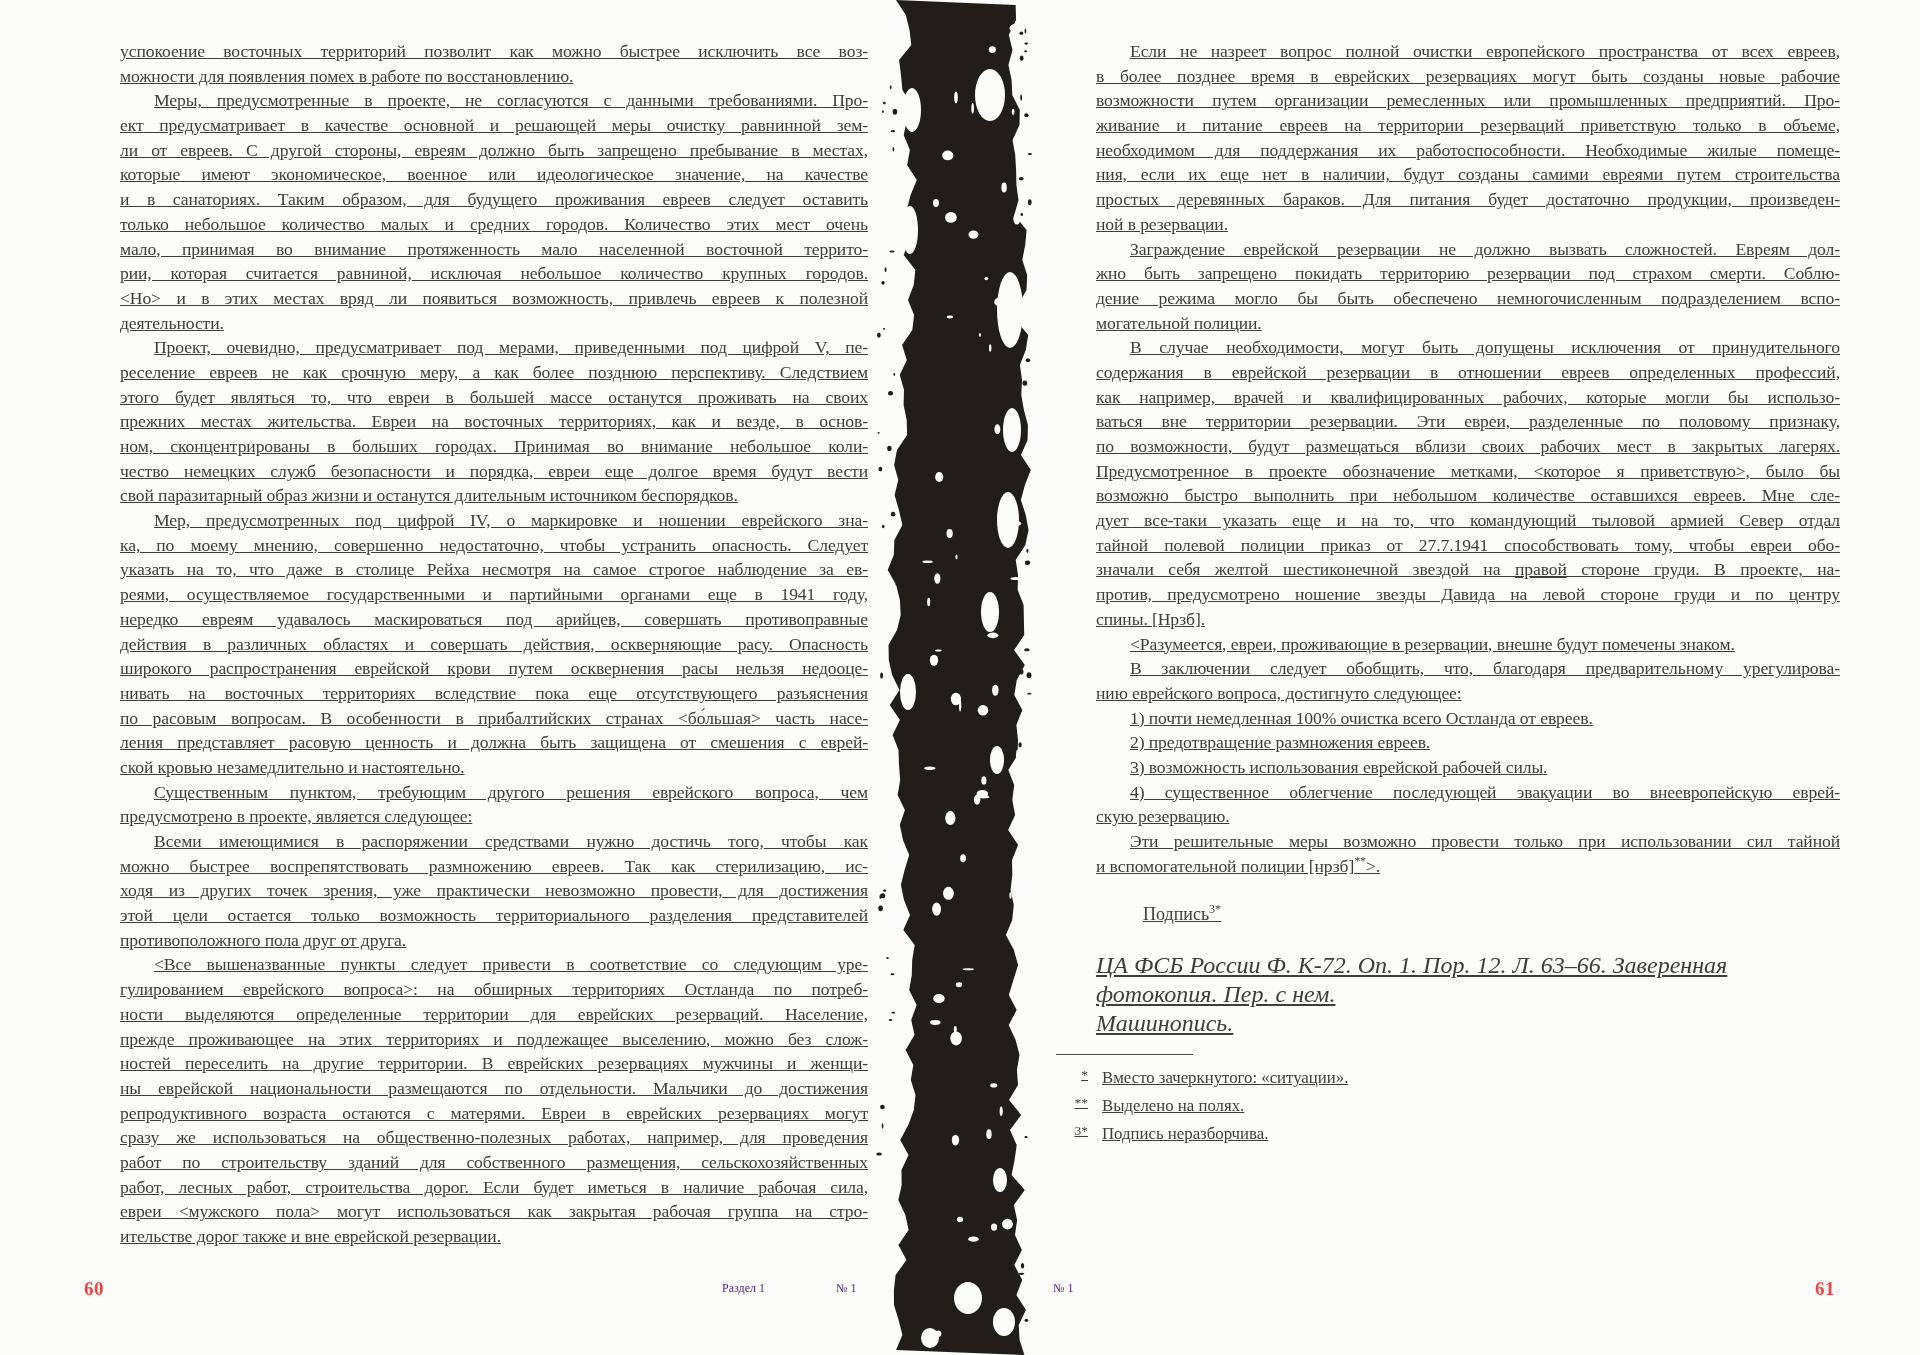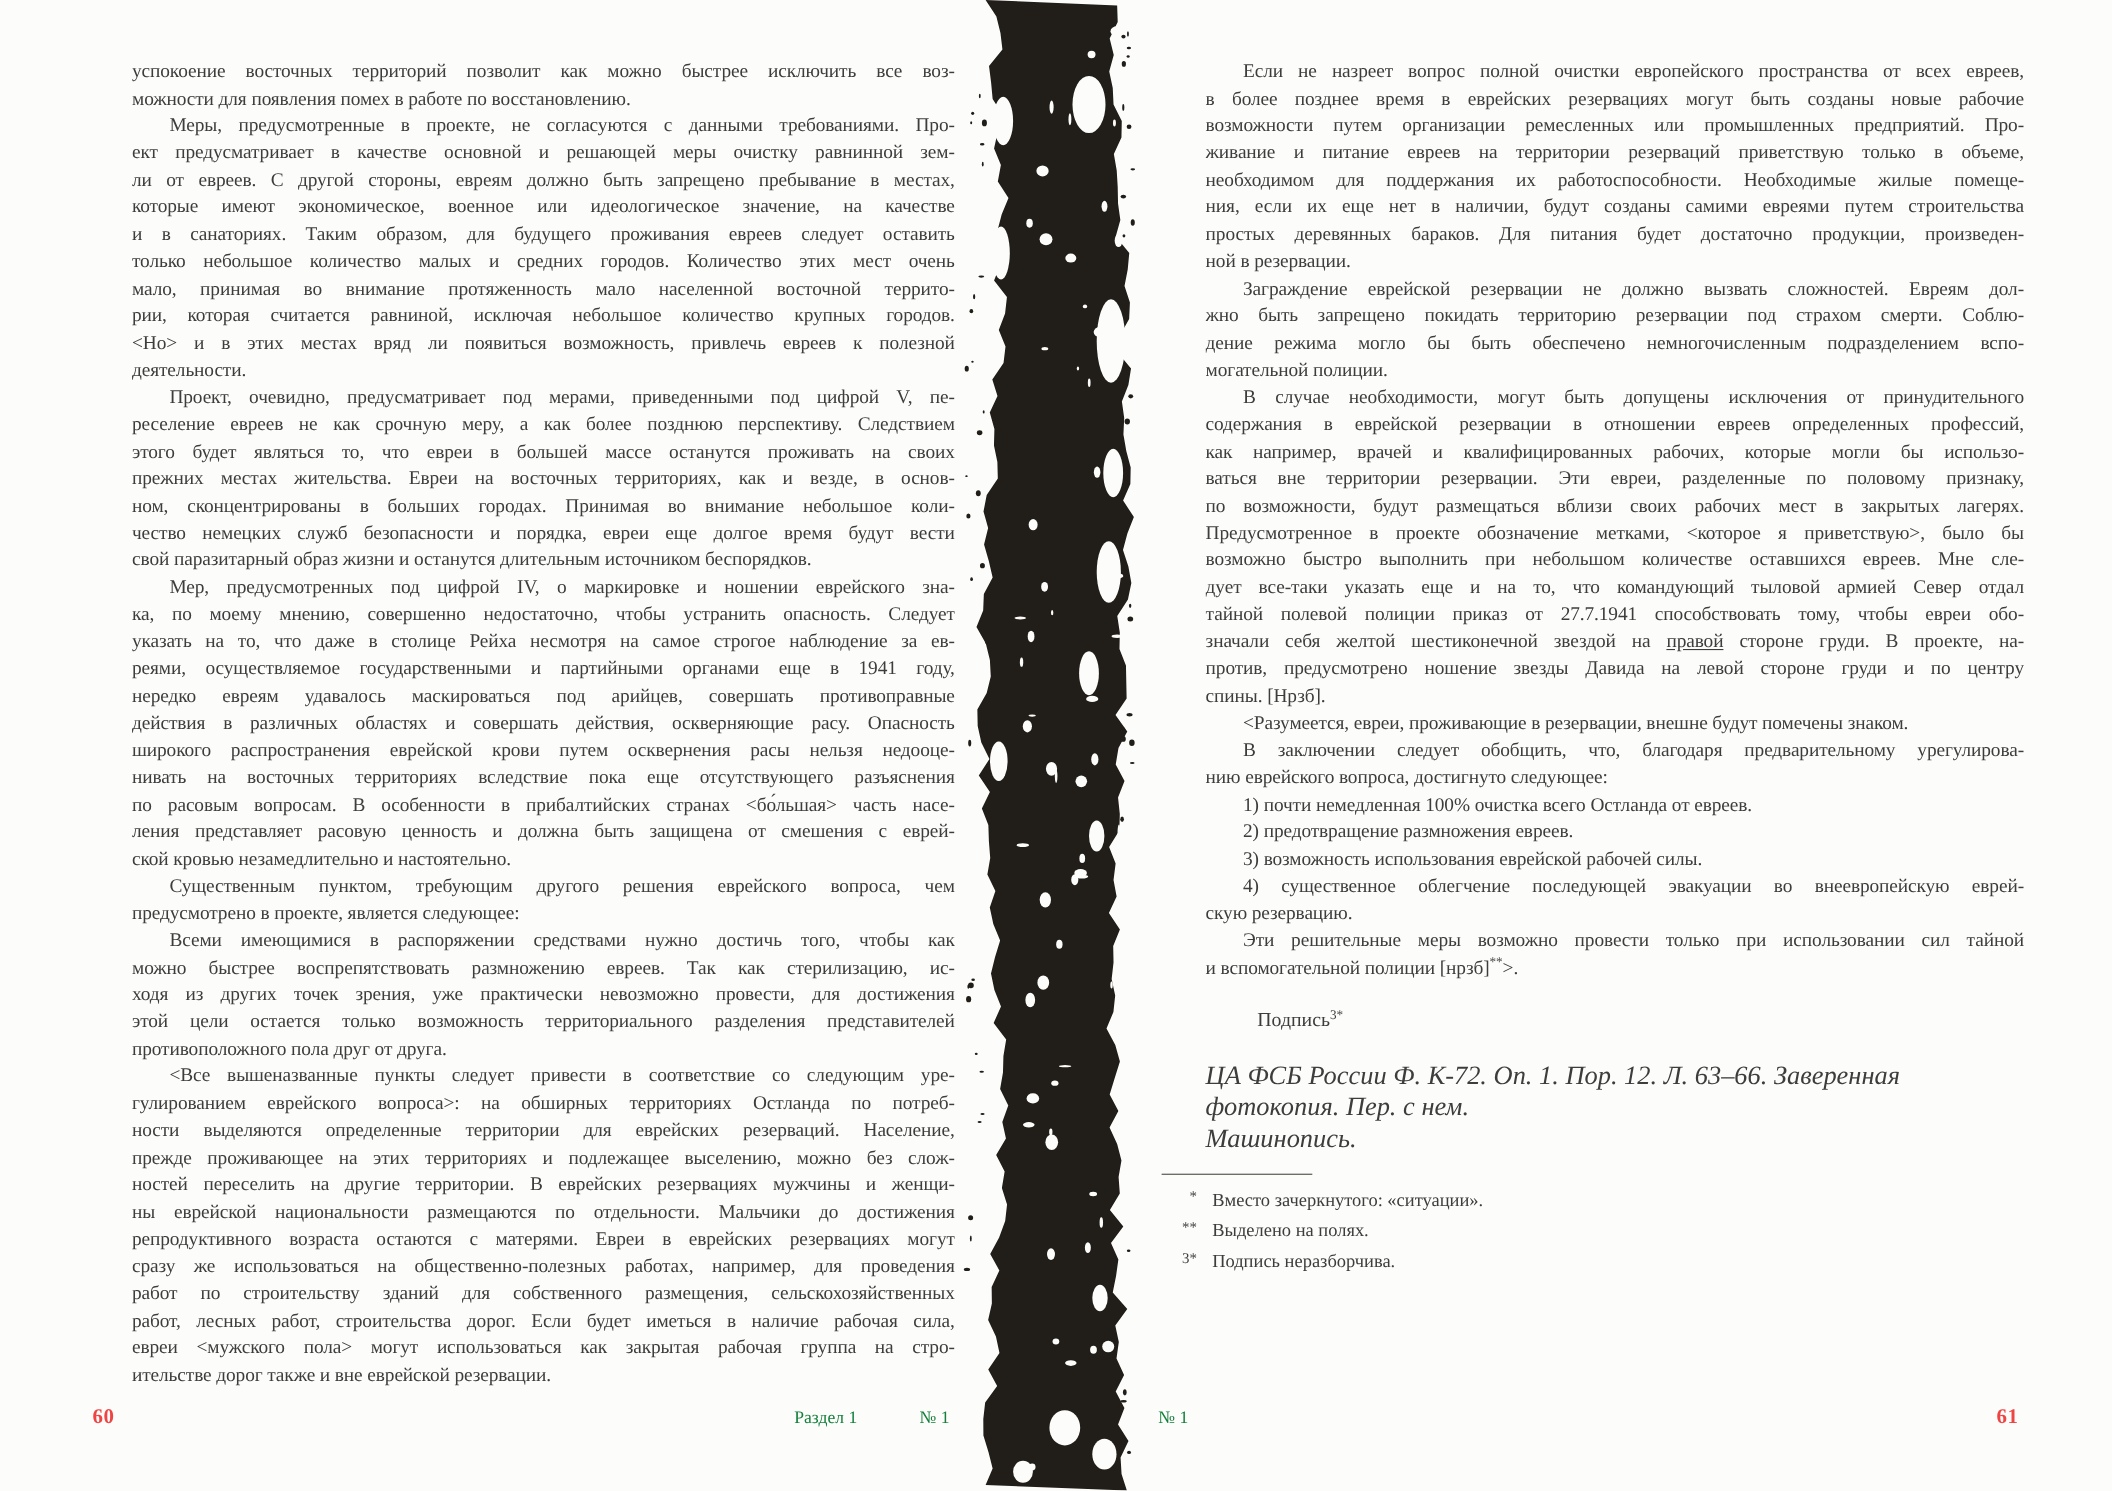--- a/index.html
+++ b/index.html
@@ -6,21 +6,21 @@
   body{
     width:1920px;height:1355px;
     background:#fcfcfa;
     font-family:"Liberation Serif","DejaVu Serif",serif;
     color:#3d3d3d;
     overflow:hidden;
   }
   .spread{position:relative;width:1920px;height:1355px;}
 
   
-  .col{position:absolute;top:52px;width:748px;}
+  .col{position:absolute;top:39px;width:748px;text-decoration:underline;}
   #left-col{left:120px;}
   #right-col{left:1096px;width:744px;}
   .paragraph{margin:0;padding:0;}
   .line{
     font-size:17.6px;
     letter-spacing:-0.1px;
     line-height:24.7px;
     height:24.7px;
     overflow:hidden;
     text-align:justify;
@@ -34,21 +34,21 @@
   
   .signature{margin-top:26px;font-size:18px;margin-left:47px;}
   .citation{margin-top:26px;font-style:italic;font-size:24px;line-height:29px;}
   .fn-rule{margin-top:16px;margin-left:-40px;width:137px;height:1px;background:#4a4a44;}
   .footnotes{margin-top:9px;margin-left:-40px;}
   .fn-row{display:flex;line-height:28px;font-size:16.8px;}
   .fn-marker{width:32px;text-align:right;padding-right:14px;font-size:13.5px;position:relative;top:-3px;flex:0 0 auto;}
   .fn-text{flex:1;}
 
   
-  .footer-item{position:absolute;font-size:16px;color:#15803d;}
+  .footer-item{position:absolute;font-size:12px;color:#4c1d95;}
   .pageno{font-weight:bold;font-size:19px;color:#ef4444;letter-spacing:0.5px;}
   #pageno-left{left:84px;top:1278px;}
   #footer-section{left:722px;top:1281px;}
   #footer-doc-left{left:836px;top:1281px;}
   #footer-doc-right{left:1053px;top:1281px;}
   #pageno-right{left:1815px;top:1278px;}
 
   
   #gutter{position:absolute;left:872px;top:0;width:160px;height:1355px;}
 </style>

